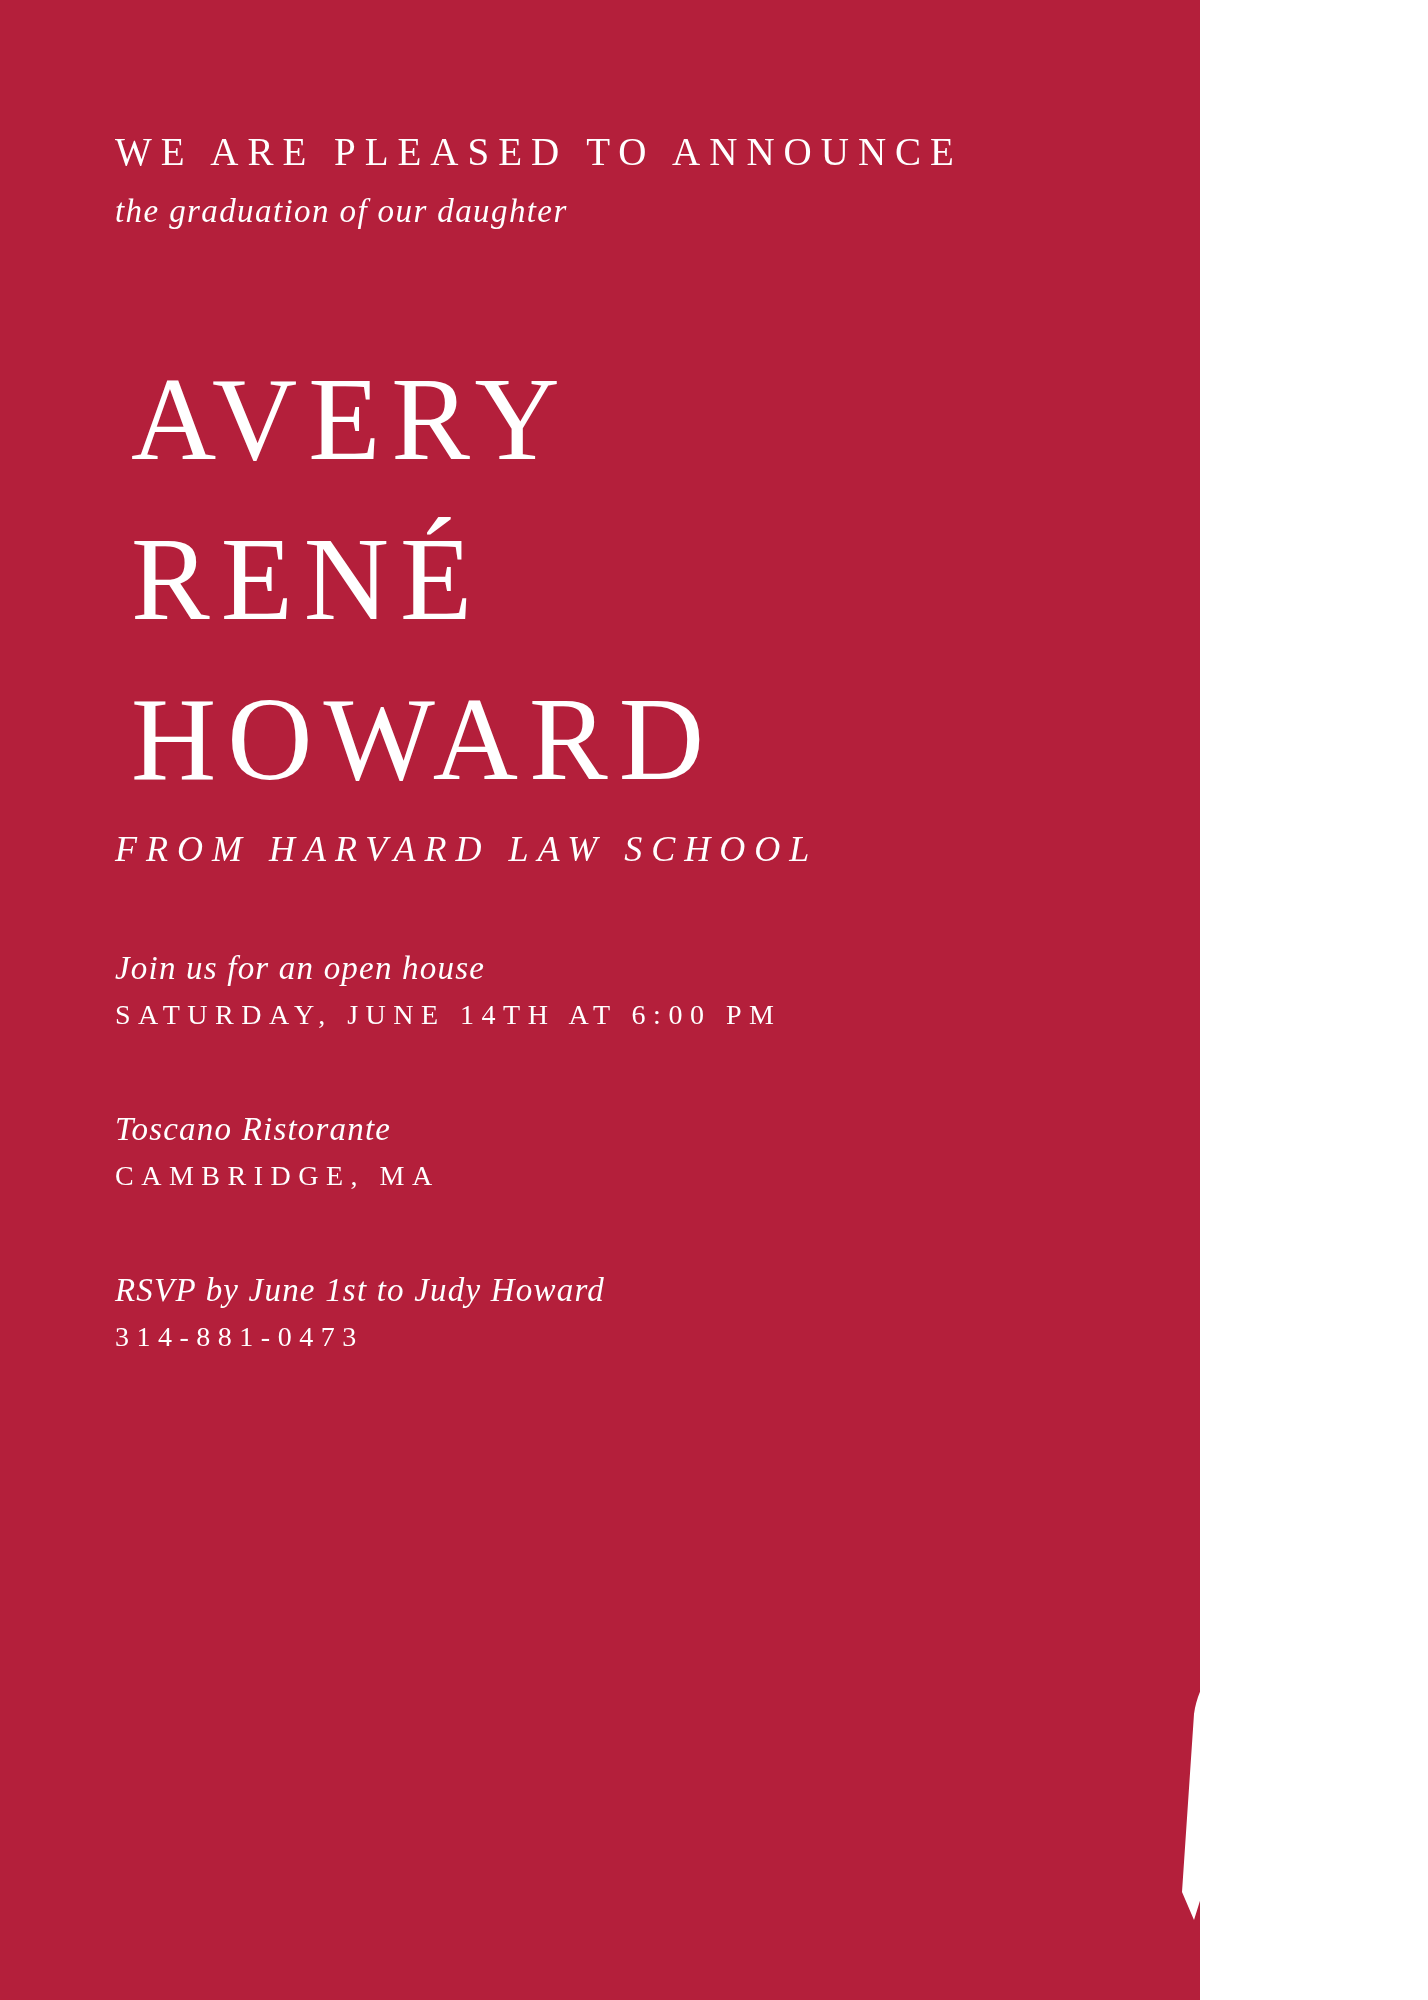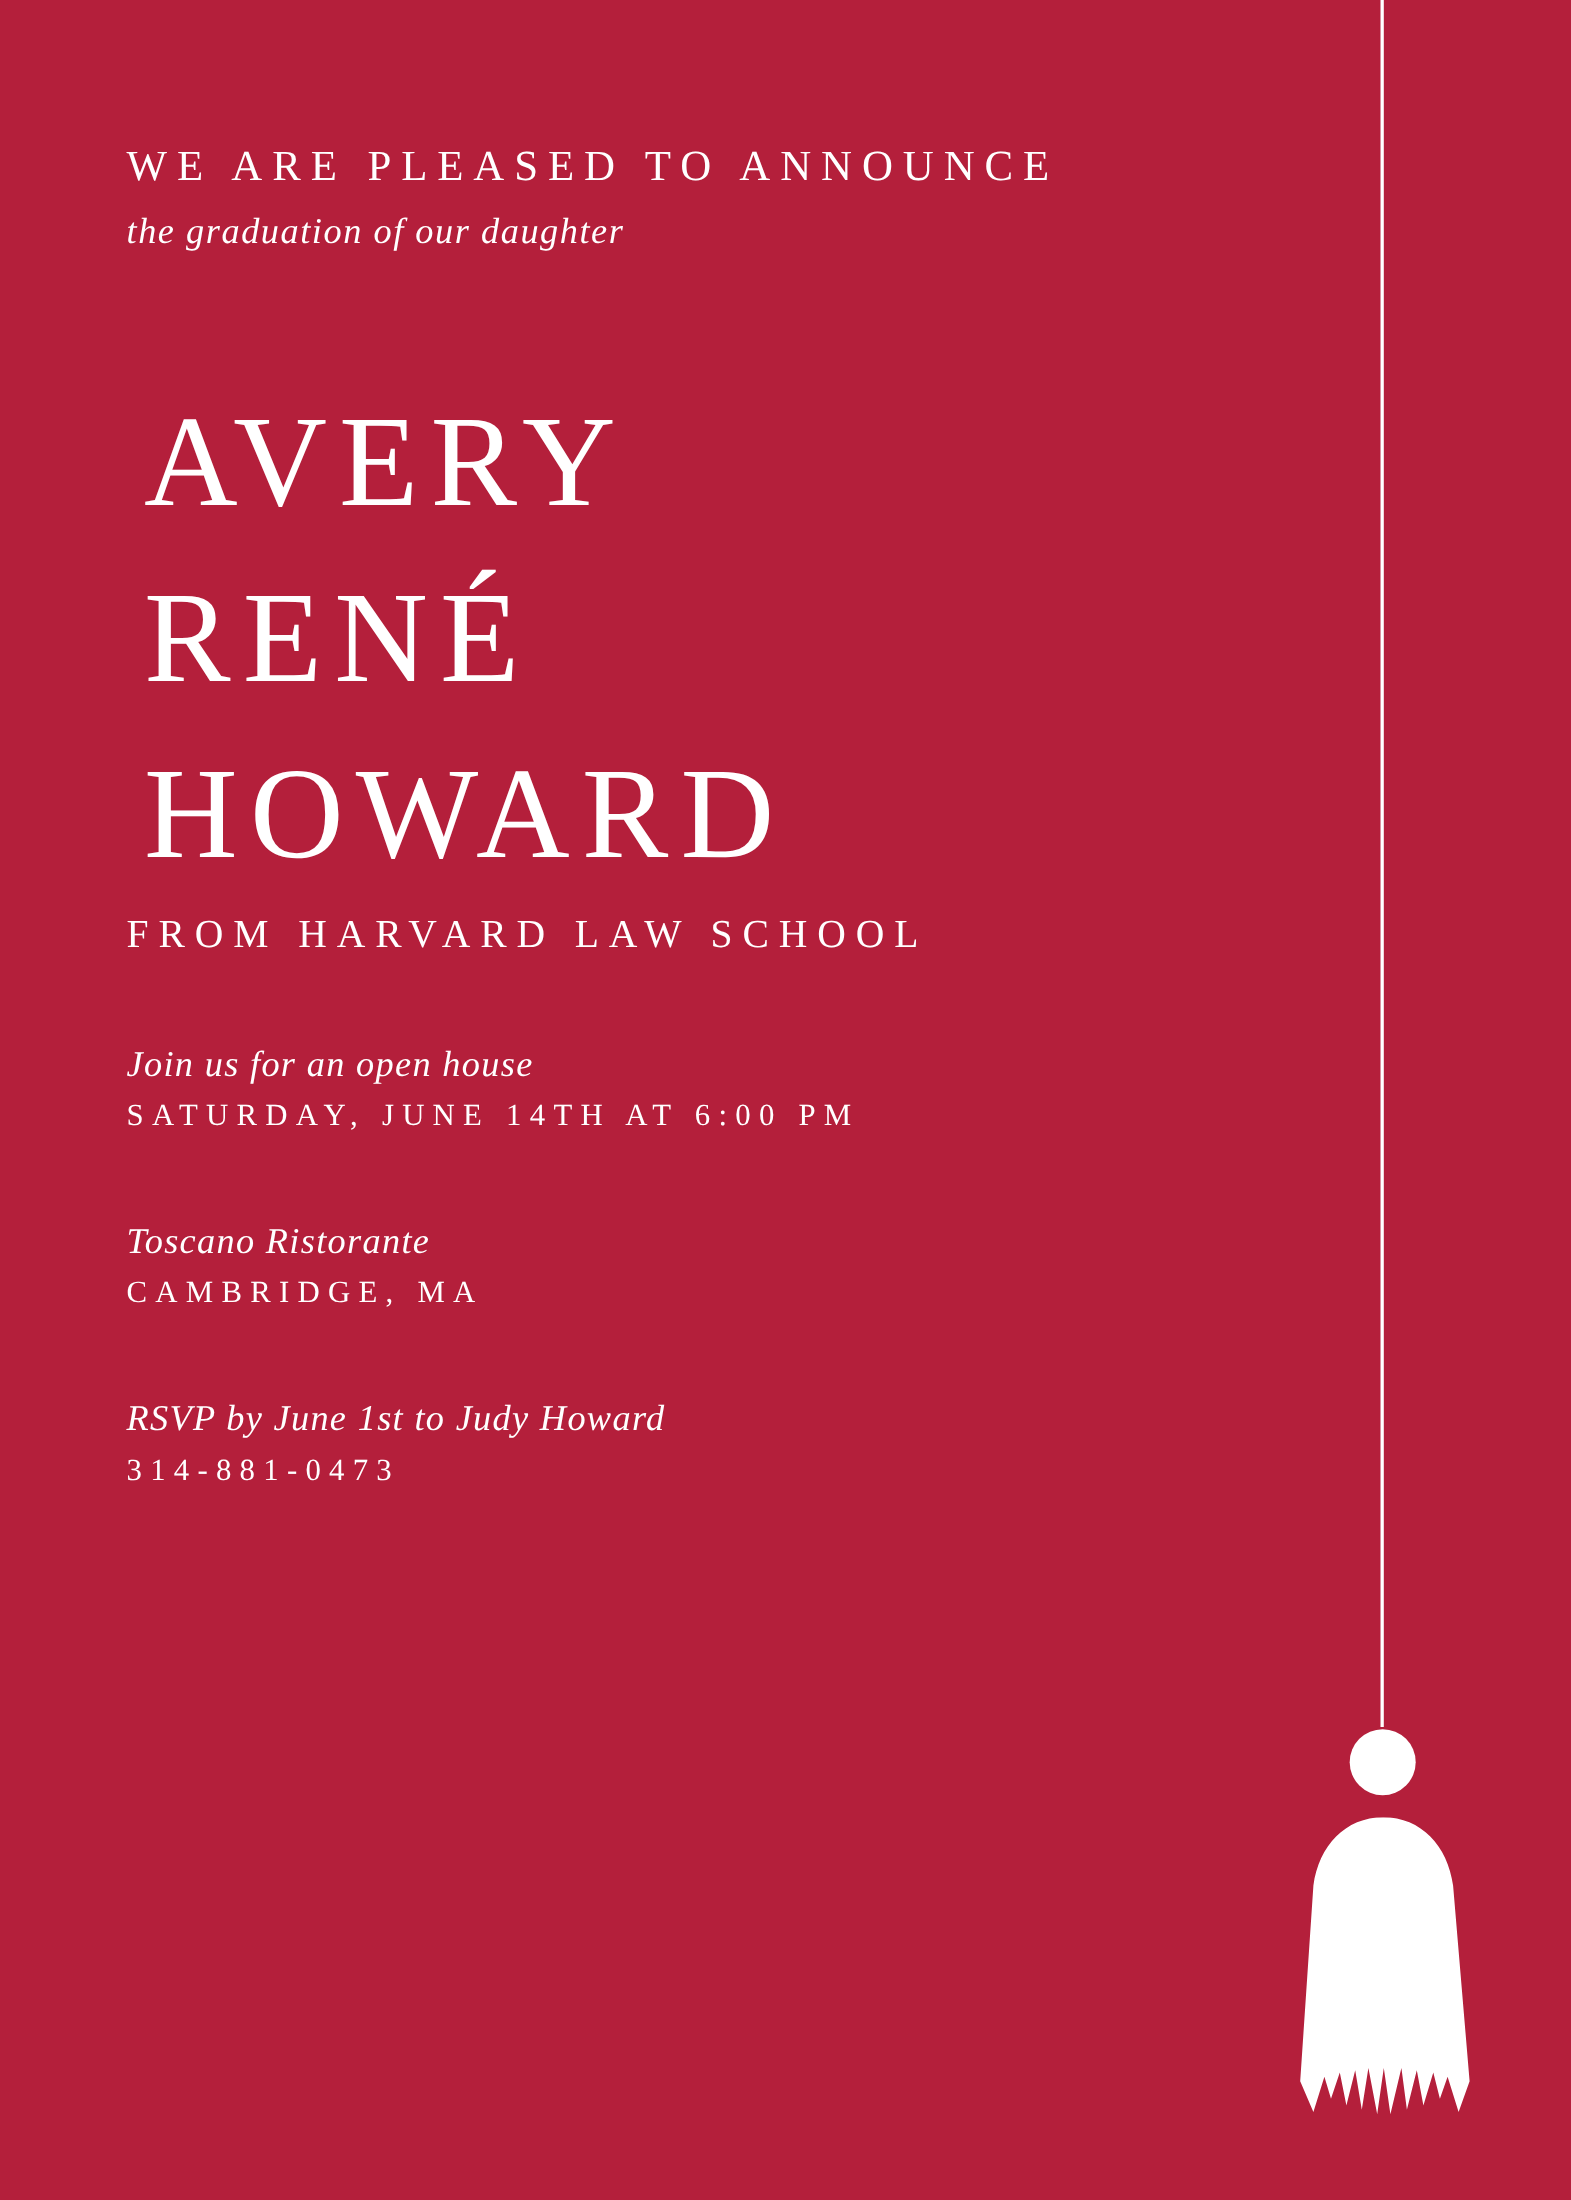--- a/index.html
+++ b/index.html
@@ -7,21 +7,21 @@
     padding: 0;
   }
   body {
     width: 1428px;
     height: 2000px;
     overflow: hidden;
     font-family: "Liberation Serif", serif;
   }
   .card {
     position: relative;
-    width: 1428px;
+    width: 1200px;
     height: 2000px;
     background: #b41f3b;
     overflow: hidden;
   }
 
   
   .tassel-cord {
     position: absolute;
     left: 1255px;
     top: 0;
@@ -79,20 +79,21 @@
   .name-block {
     margin-top: 118px;
   }
 
   .school {
     margin: 0;
     font-size: 36px;
     letter-spacing: 9px;
   }
   .school-block {
+    font-style: italic;
   }
 
   .group {
     margin-top: 80px;
   }
   .italic-line {
     font-style: italic;
     font-size: 33px;
     letter-spacing: 1.2px;
     margin: 0 0 12px 0;

